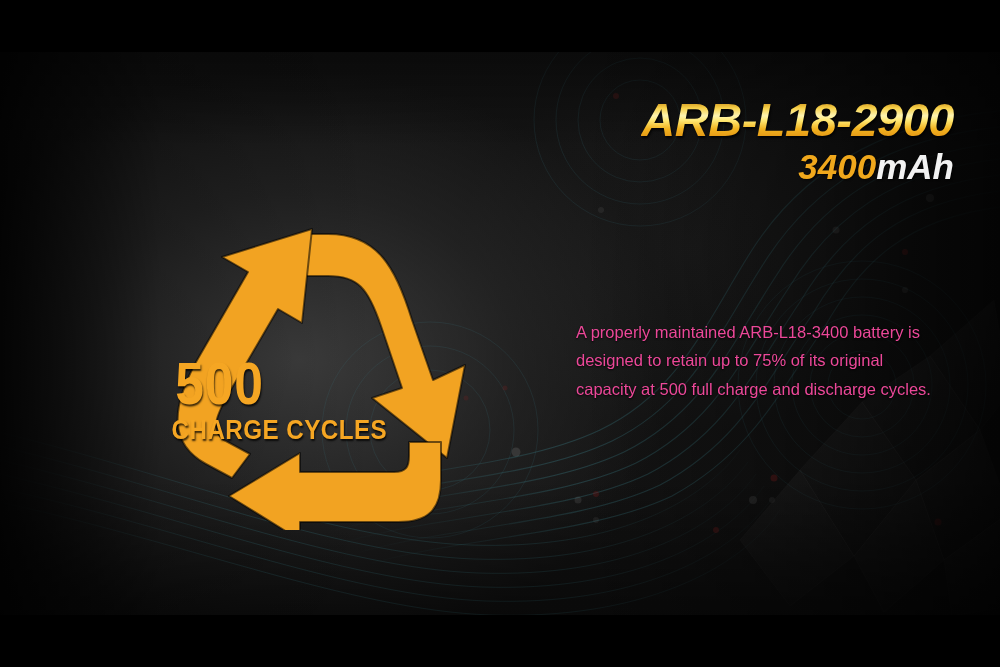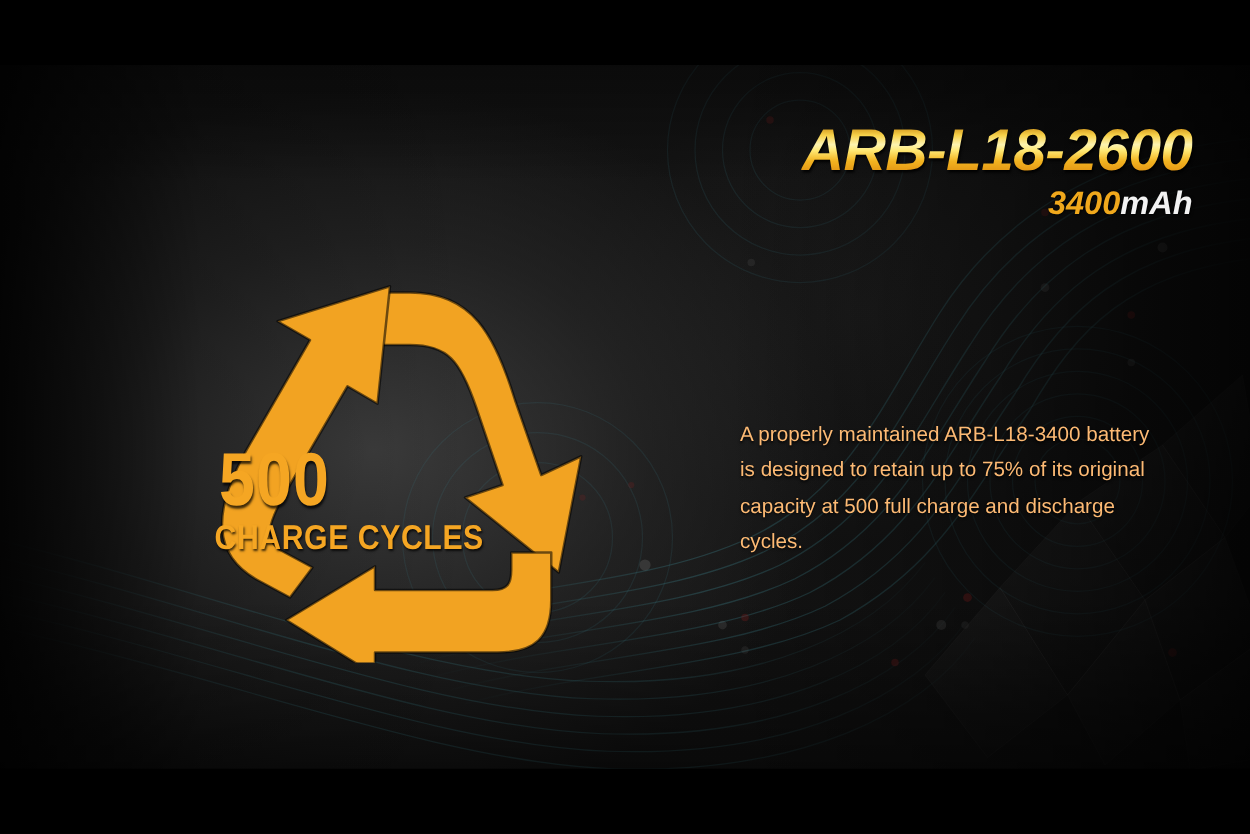--- a/index.html
+++ b/index.html
@@ -82,21 +82,21 @@
         #c07c0a 100%);
     -webkit-background-clip: text;
     background-clip: text;
     color: transparent;
     -webkit-text-fill-color: transparent;
     filter: drop-shadow(1px 2px 1px rgba(0,0,0,0.85));
     white-space: nowrap;
   }
   .capacity {
     margin: 6px 0 0 0;
-    font-size: 26px;
+    font-size: 35px;
     font-style: italic;
     font-weight: bold;
     line-height: 1;
     white-space: nowrap;
     text-shadow: 1px 1px 2px rgba(0,0,0,0.8);
   }
   .capacity .num  { color: #f0a81c; }
   .capacity .unit { color: #f2f2f2; }
 
   .copy-block {
@@ -108,24 +108,24 @@
   }
   .copy-heading {
     margin: 0 0 11px 0;
     font-size: 28px;
     font-weight: normal;
     color: #f5a623;
     line-height: 1.1;
     text-shadow: 0 1px 2px rgba(0,0,0,0.8);
   }
   .copy-body {
-    margin: 16px;
+    margin: 0;
     font-size: 16.5px;
     line-height: 1.72;
-    color: #fdba74;
+    color: #ec4899;
     text-shadow: 0 1px 2px rgba(0,0,0,0.85);
   }
 
   
   .emblem {
     position: absolute;
     left: 150px;
     top: 210px;
     width: 360px;
     height: 320px;
@@ -268,21 +268,21 @@
       </g>
     </svg>
   </div>
 
   <div class="emblem-caption">
     <span class="caption-number">500</span>
     <span class="caption-label">CHARGE CYCLES</span>
   </div>
 
   <div class="title-block">
-    <div class="product-title">ARB-L18-2600</div>
+    <div class="product-title">ARB-L18-2900</div>
     <div class="capacity"><span class="num">3400</span><span class="unit">mAh</span></div>
   </div>
 
   <div class="copy-block">
     <p class="copy-body">A properly maintained ARB-L18-3400 battery is designed to retain up to 75% of its original capacity at 500 full charge and discharge cycles.</p>
   </div>
 
   <div class="bar bar-top"></div>
   <div class="bar bar-bottom"></div>
 

